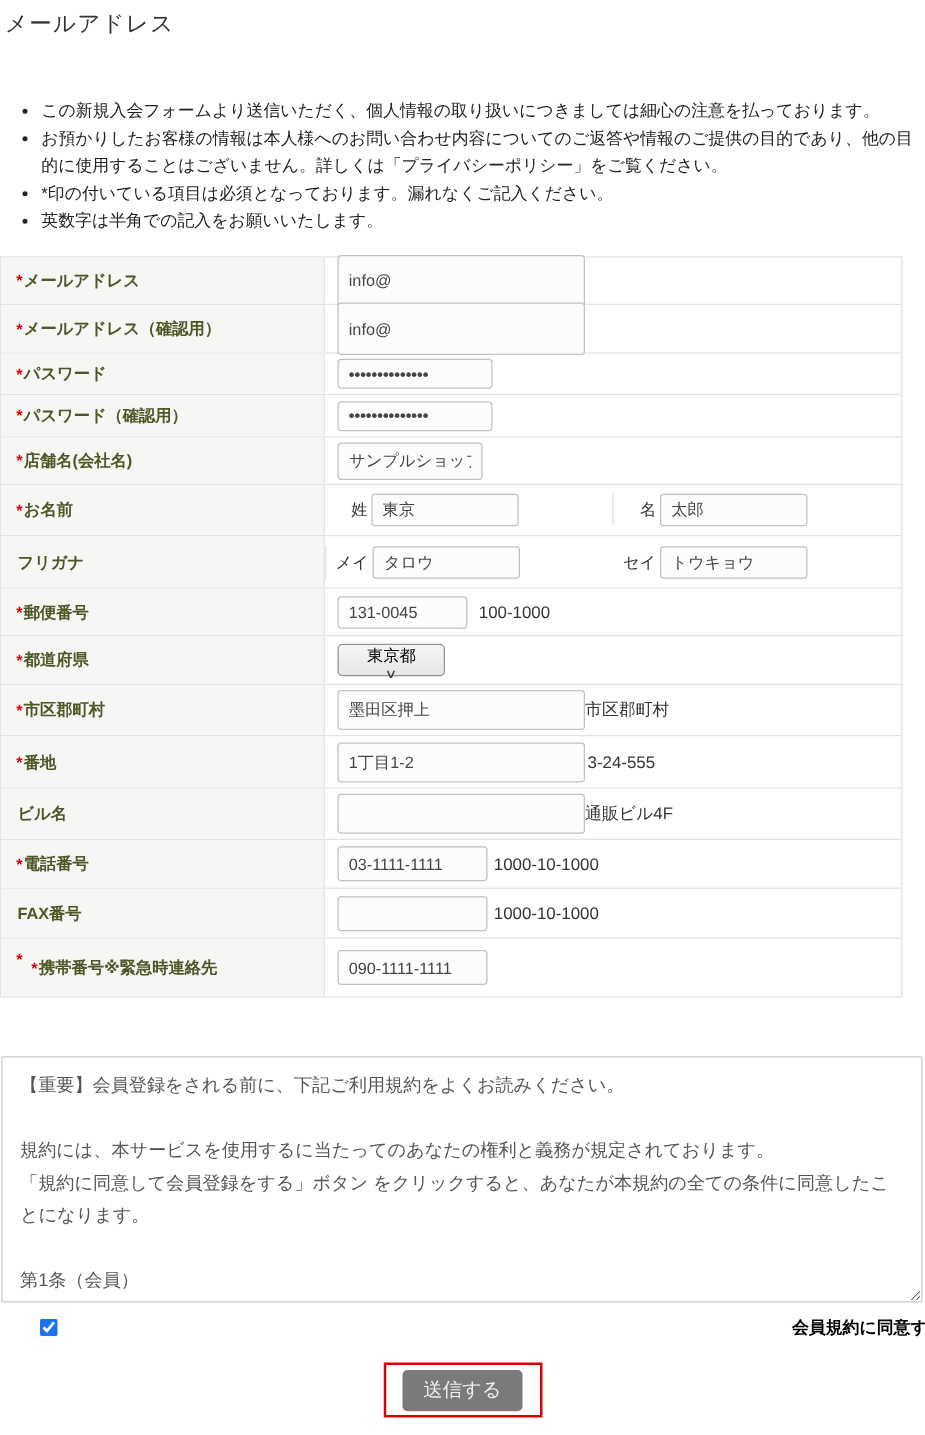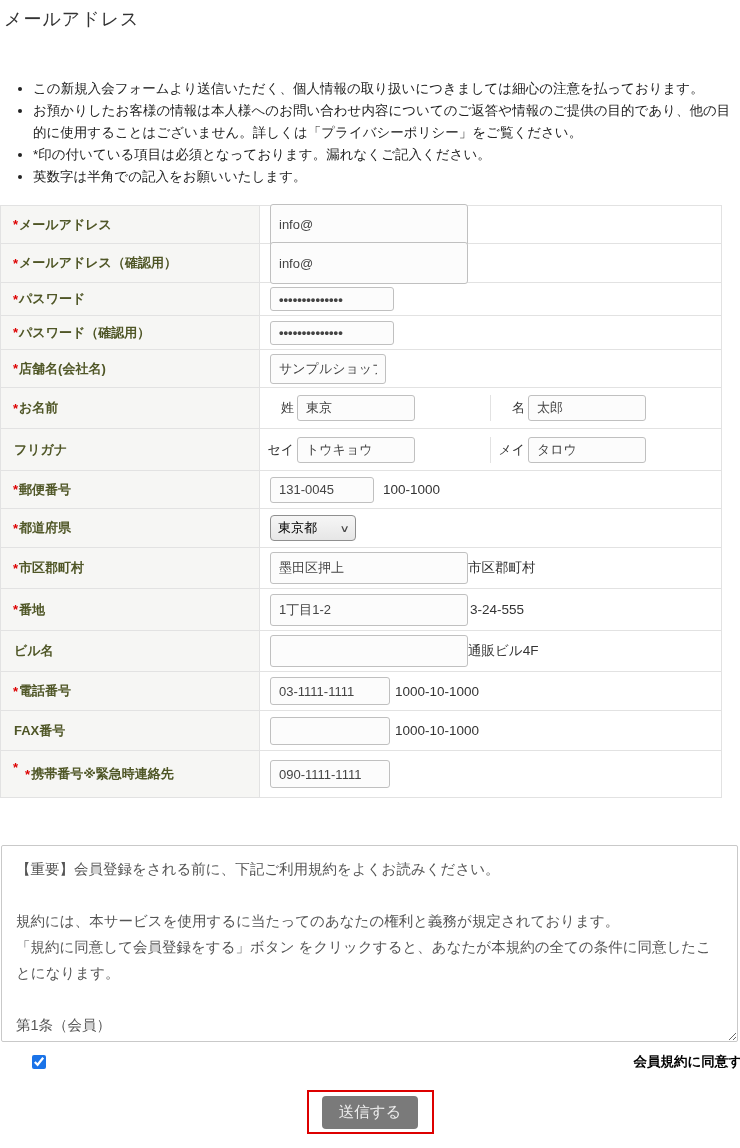--- a/index.html
+++ b/index.html
@@ -47,21 +47,21 @@
   .inp-shop  { width:116px; height:30px; }
   .inp-name  { width:118px; height:26px; }
   .inp-zip   { width:104px; height:26px; }
   .inp-wide  { width:198px; height:32px; }
   .inp-tel   { width:120px; height:28px; }
   .hint { color:#333; font-size:13.5px; }
   .select-box {
     width:86px; height:26px; background:linear-gradient(#f6f6f6,#e6e6e6);
     border:1px solid #8f8f8f; border-radius:4px;
     display:flex; align-items:center; justify-content:space-between;
-    padding:0 7px; cursor:default;
+    padding:0 7px; cursor:default;flex-direction:column;
   }
   .select-box .sel-txt { font-size:13px; color:#000; }
   .select-box .chev { font-size:10px; color:#444; transform:scaleX(1.4); }
   
   .terms {
     position:absolute; left:1px; top:845px; width:737px; height:197px;
     border:1px solid #c9c9c9; border-radius:2px; background:#fff;
     font-family:"Liberation Sans","DejaVu Sans",sans-serif;
     font-size:14.5px; line-height:26px; color:#555;
     padding:10px 14px; resize:both; outline:none; overflow:hidden;
@@ -169,27 +169,27 @@
       </div>
     </div>
   </div>
 
   <div class="row" style="height:42px;">
     <div class="lbl">
         <span class="req"></span>
         <span>フリガナ</span>
       </div>
     <div class="val" style="padding-left:0;">
+      <div class="half second">
+        <span class="prefix">メイ</span>
+        <input type="text" class="inp-name" value="タロウ" style="">
+      </div>
       <div class="half">
         <span class="prefix">セイ</span>
         <input type="text" class="inp-name" value="トウキョウ" style="">
-      </div>
-      <div class="half second">
-        <span class="prefix">メイ</span>
-        <input type="text" class="inp-name" value="タロウ" style="">
       </div>
     </div>
   </div>
 
   <div class="row" style="height:38px;">
     <div class="lbl">
         <span class="req">*</span>
         <span>郵便番号</span>
       </div>
     <div class="val">

